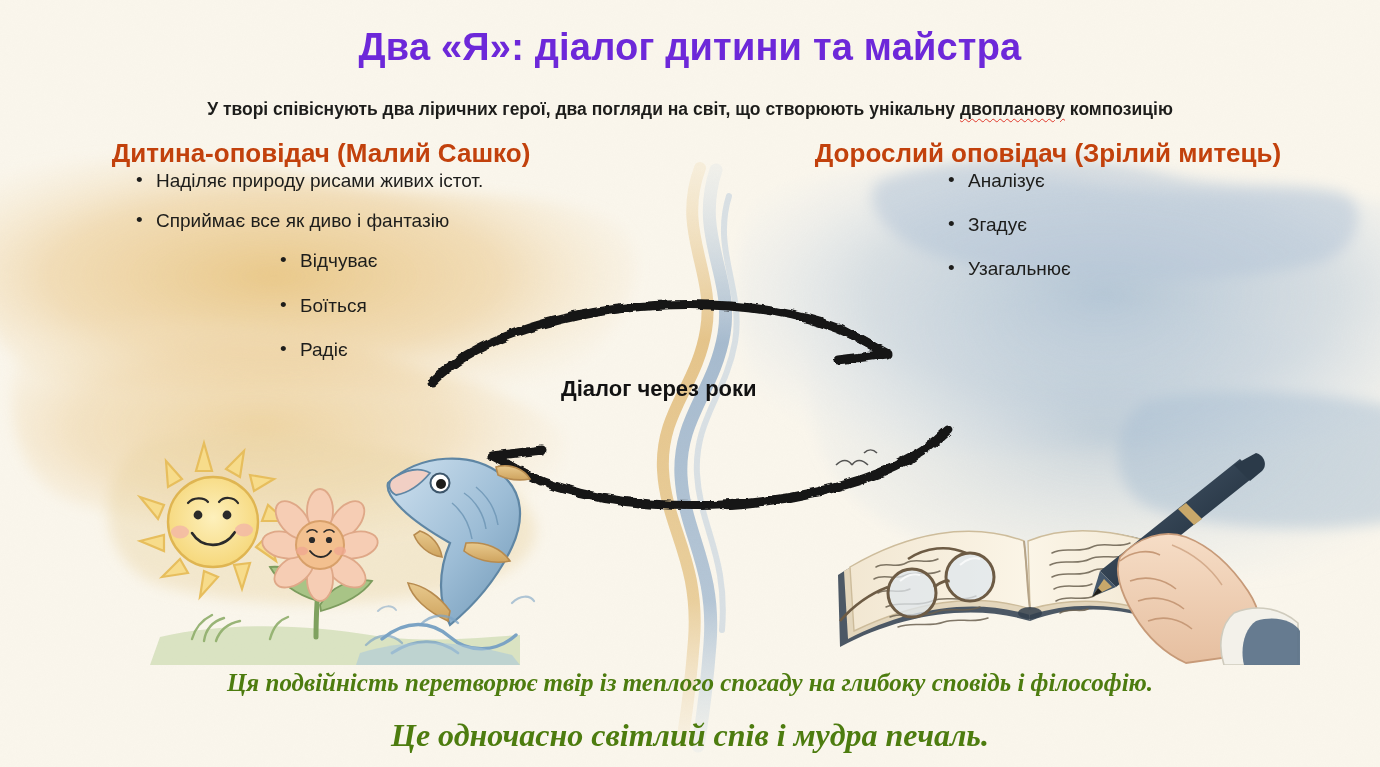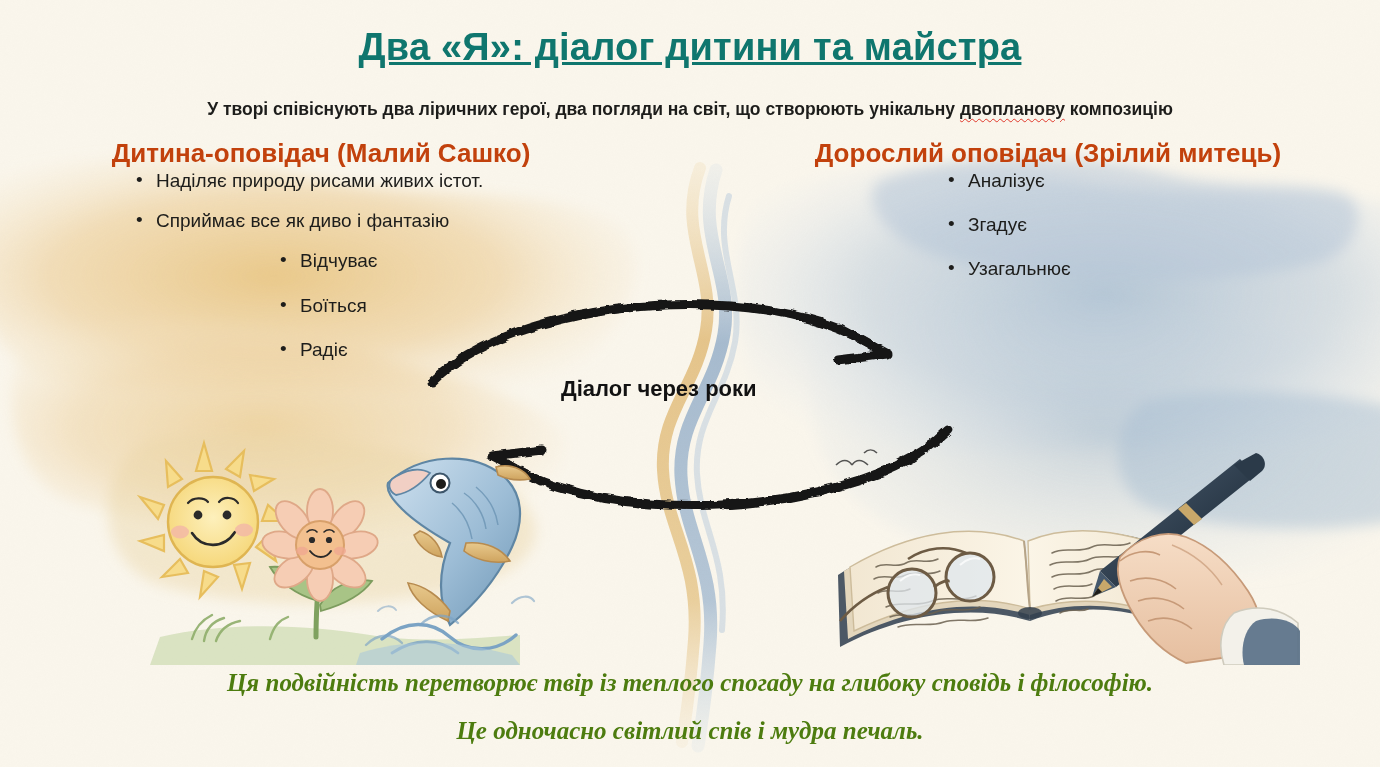--- a/index.html
+++ b/index.html
@@ -13,24 +13,23 @@
   #stage{position:absolute;inset:0;width:1380px;height:767px;overflow:hidden;background:#faf6ec;}
 
   
   .bg-layer{position:absolute;inset:0;pointer-events:none;}
 
   
   .title{
     position:absolute;left:0;right:0;top:26px;
     text-align:center;
     font-size:38px;font-weight:bold;
-    color:#0f766e;
+    color:#6d28d9;
     letter-spacing:.2px;
     white-space:nowrap;
-    text-decoration:underline;
   }
   .subtitle{
     position:absolute;left:0;right:0;top:99px;
     text-align:center;
     font-size:17.5px;font-weight:bold;
     color:#1d1d1b;
     white-space:nowrap;
   }
   .spellerr{
     text-decoration:underline wavy #e0392c;
@@ -85,21 +84,21 @@
 
   
   .footer{
     position:absolute;left:0;right:0;top:668px;
     text-align:center;
     font-family:"Liberation Serif", serif;
     font-style:italic;font-weight:bold;
     color:#4d7c0f;
   }
   .footer .f1{font-size:25px;line-height:1.2;}
-  .footer .f2{font-size:25px;line-height:1.2;margin-top:18px;}
+  .footer .f2{font-size:32px;line-height:1.2;margin-top:18px;}
 </style>
 </head>
 <body>
 
 <div id="stage">
 
   <svg class="bg-layer" viewBox="0 0 1380 767" preserveAspectRatio="none" xmlns="http://www.w3.org/2000/svg">
     <defs>
       <radialGradient id="goldWash" cx="45%" cy="50%" r="62%">
         <stop offset="0%" stop-color="#e9c581" stop-opacity="0.92"></stop>

